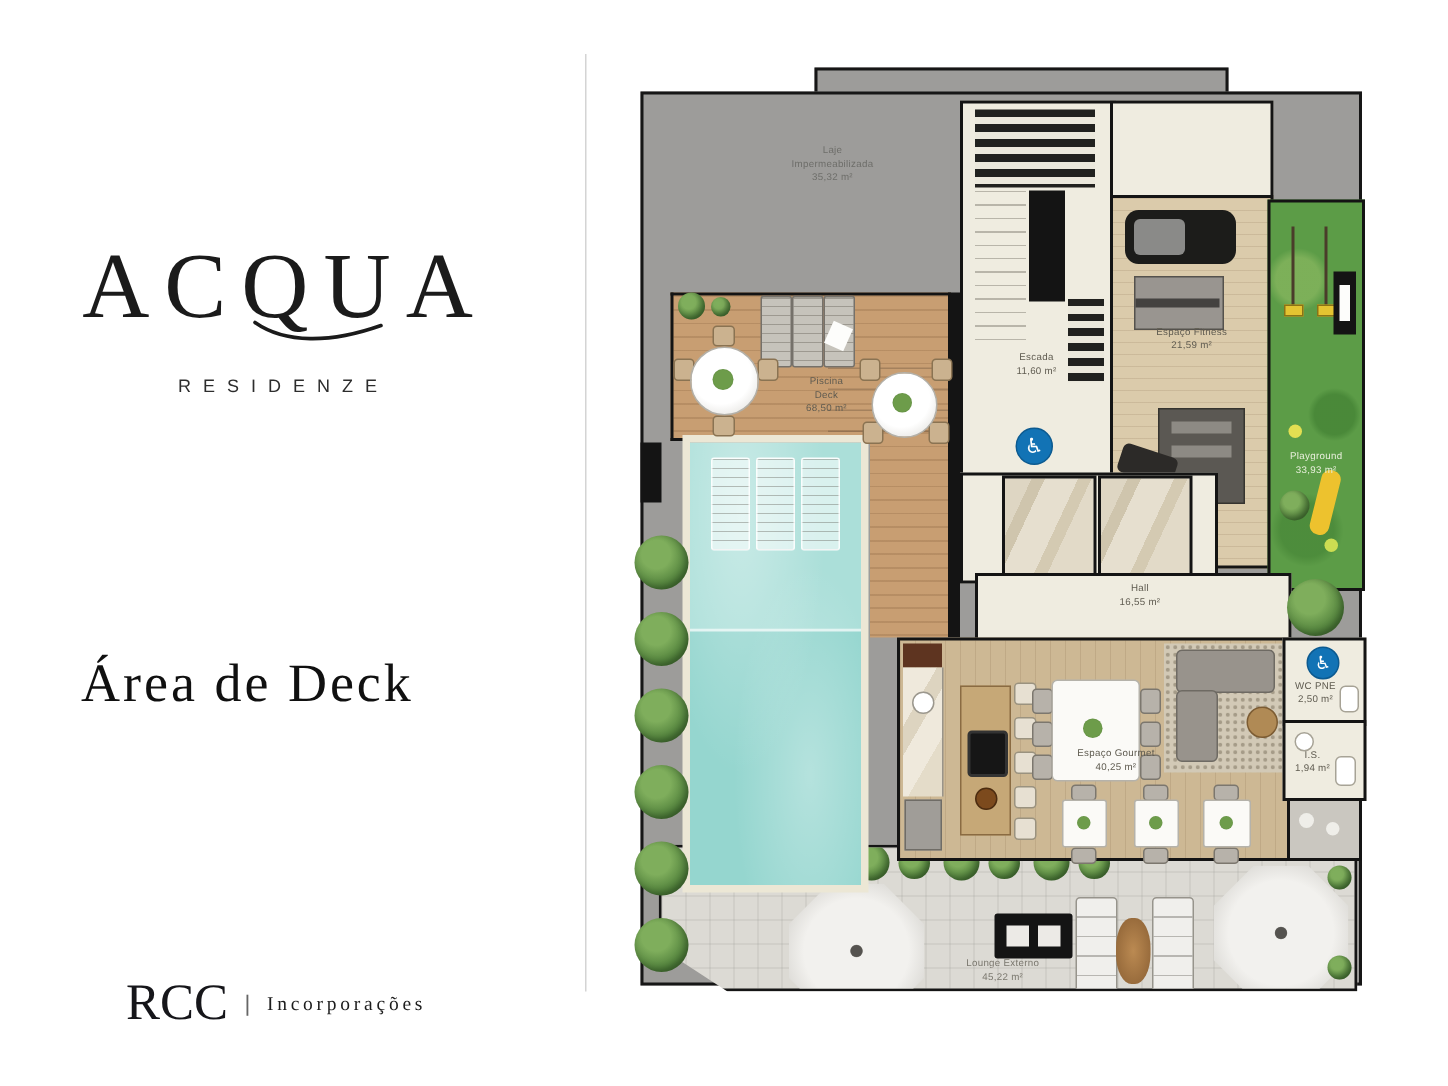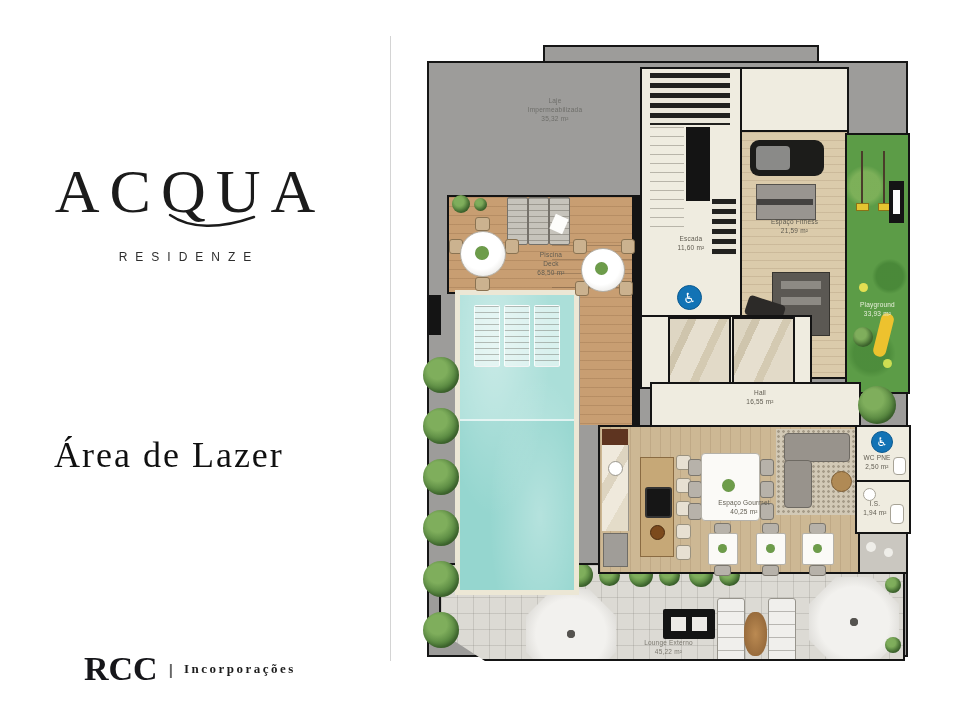--- a/index.html
+++ b/index.html
@@ -9,21 +9,21 @@
 
   
   .logo-text{position:absolute;left:15px;top:156px;width:340px;text-align:center;
     font-family:"Liberation Serif",serif;font-size:62px;letter-spacing:10px;text-indent:10px;
     color:#1b1b1b;font-weight:400;}
   .swash{position:absolute;left:168px;top:213px;}
   .logo-sub{position:absolute;left:15px;top:250px;width:340px;text-align:center;
     font-size:12px;letter-spacing:8px;text-indent:8px;color:#2d2d2d;}
   .page-title{position:absolute;left:54px;top:434px;margin:0;font-family:"Liberation Serif",serif;
     font-weight:400;font-size:36px;letter-spacing:2px;color:#101010;}
-  .footer{position:absolute;left:84px;top:650px;display:flex;align-items:center;font-weight:bold;}
+  .footer{position:absolute;left:84px;top:650px;display:flex;align-items:center;}
   .footer .rcc{font-family:"Liberation Serif",serif;font-size:34px;color:#16161a;}
   .footer .sep{font-size:15px;color:#666;margin:0 11px;}
   .footer .tagline{font-family:"Liberation Serif",serif;font-size:13px;letter-spacing:2.5px;color:#1d1d1d;}
   .divider{position:absolute;left:390px;top:36px;width:1px;height:625px;background:#d4d4d4;}
 
   
   .plan{position:absolute;left:425px;top:45px;width:485px;height:615px;}
   .graybx{background:#9d9c9a;border:2px solid #161616;}
   .room{background:#efece0;border:2px solid #141414;}
   .wood{background:#c89e72;background-image:repeating-linear-gradient(180deg,rgba(90,55,25,.16) 0 1px,transparent 1px 9px);}
@@ -77,21 +77,21 @@
 <body>
 
 <div class="canvas">
 
   <aside>
     <div class="logo-text">ACQUA</div>
     <svg class="swash" width="88" height="18" viewBox="0 0 88 18">
       <path d="M2 2 C 22 16, 52 16, 86 4" stroke="#1b1b1b" stroke-width="2.4" fill="none" stroke-linecap="round"></path>
     </svg>
     <div class="logo-sub">RESIDENZE</div>
-    <h1 class="page-title">Área de Lazer</h1>
+    <h1 class="page-title">Área de Deck</h1>
     <div class="footer">
       <span class="rcc">RCC</span>
       <span class="sep">|</span>
       <span class="tagline">Incorporações</span>
     </div>
   </aside>
 
   <div class="divider"></div>
 
   <div class="plan">

